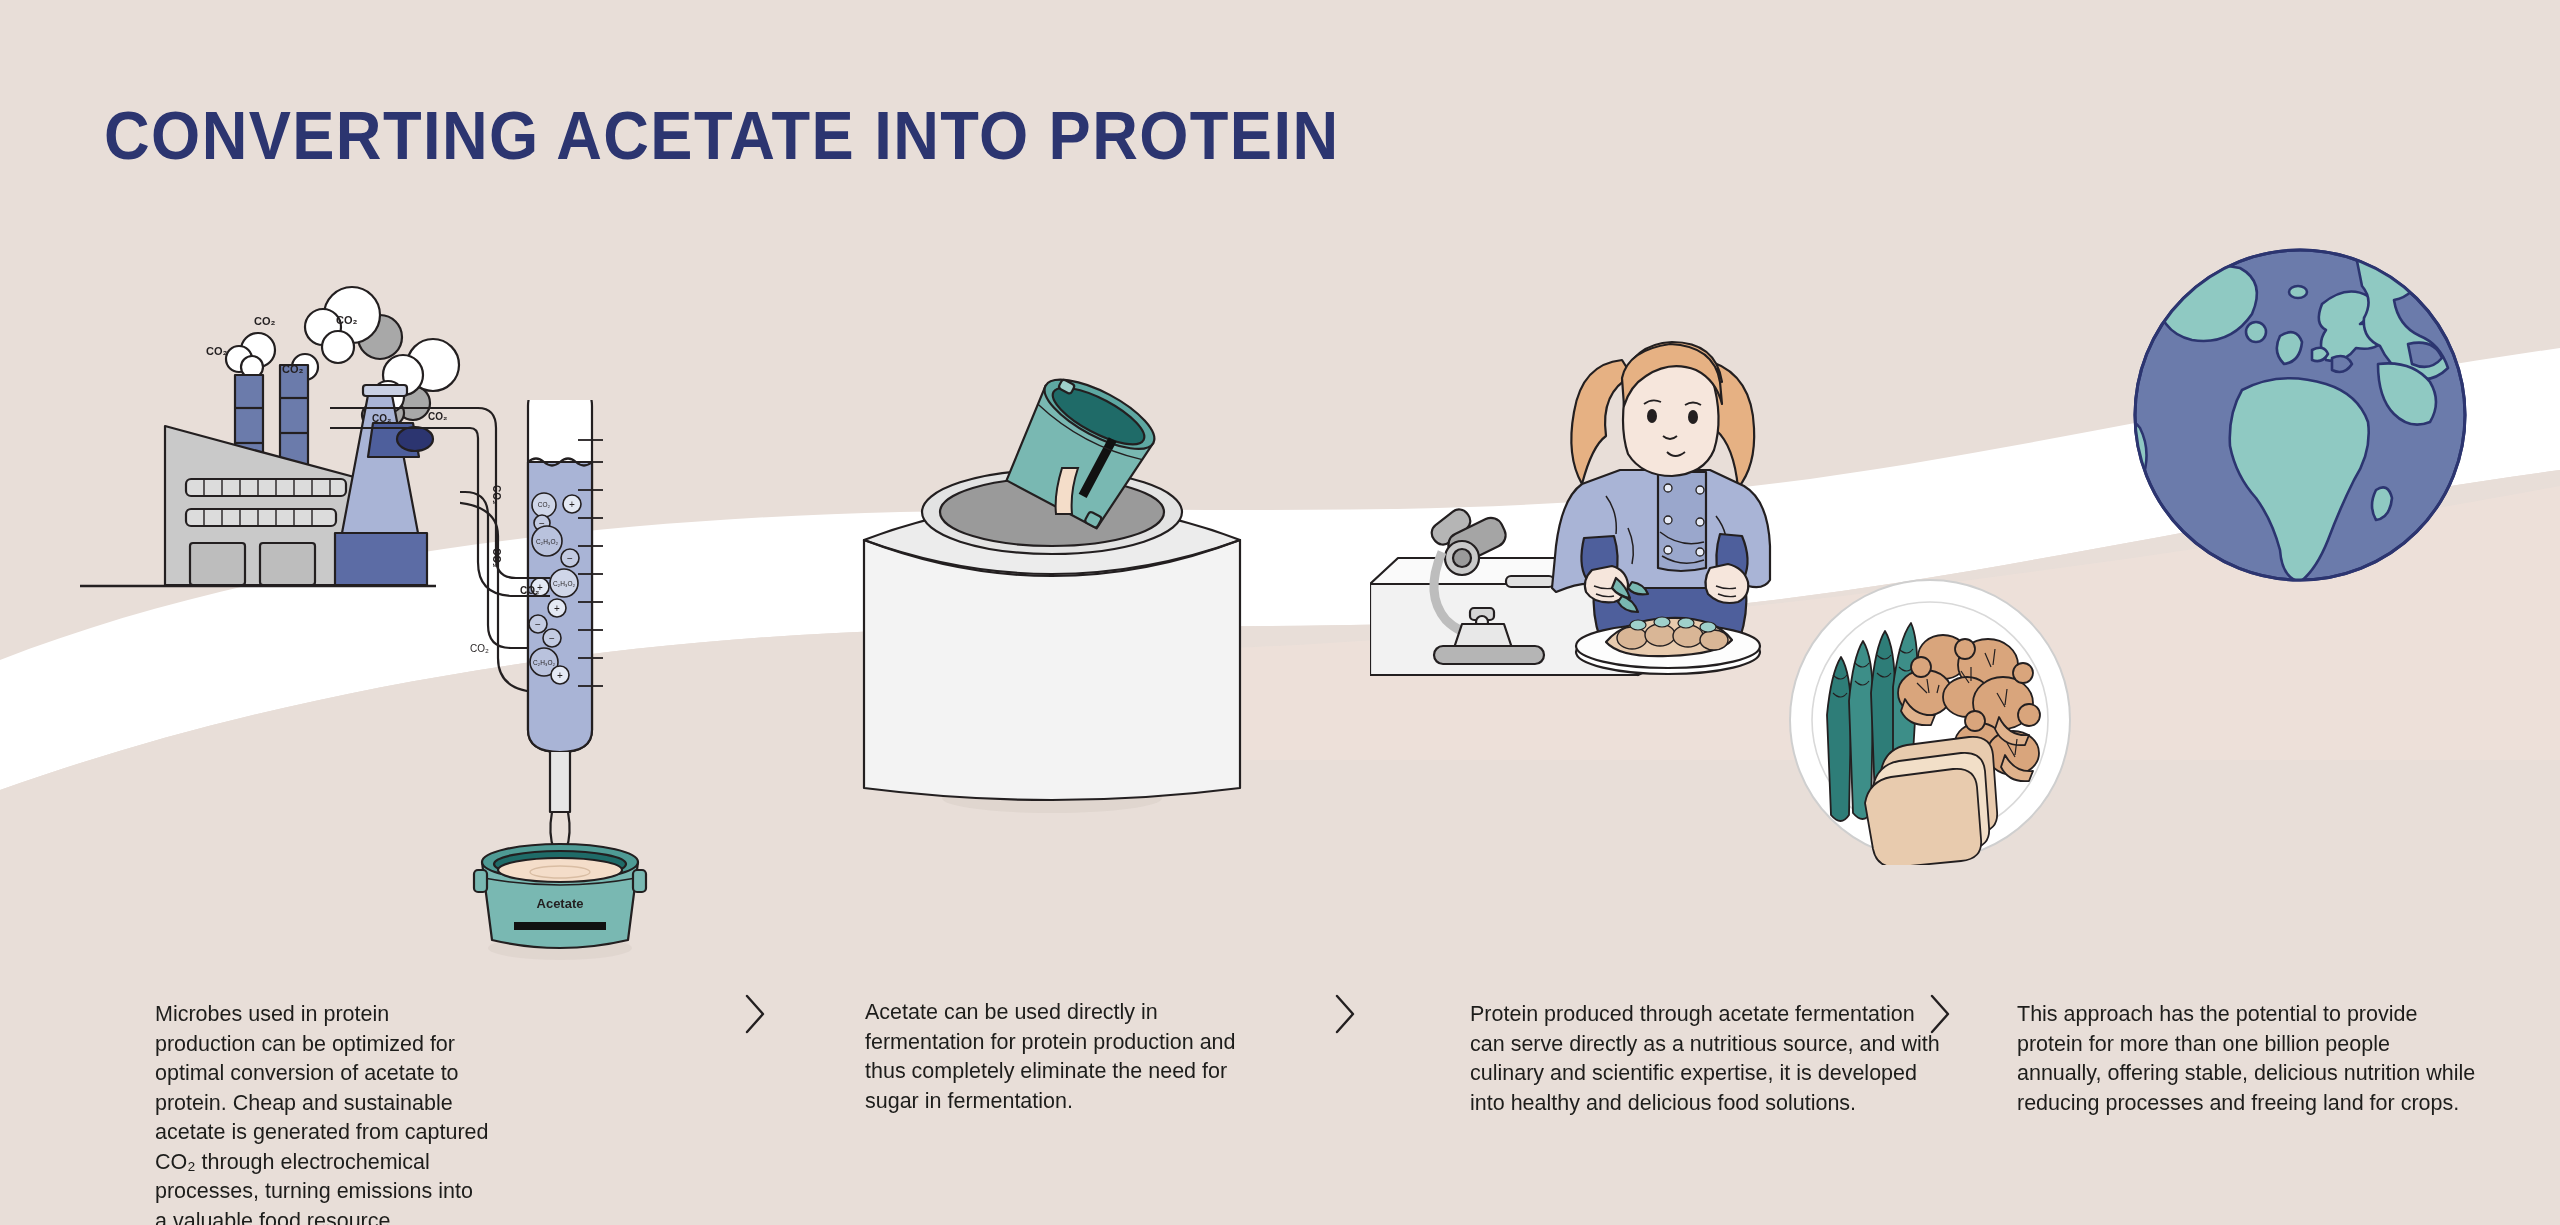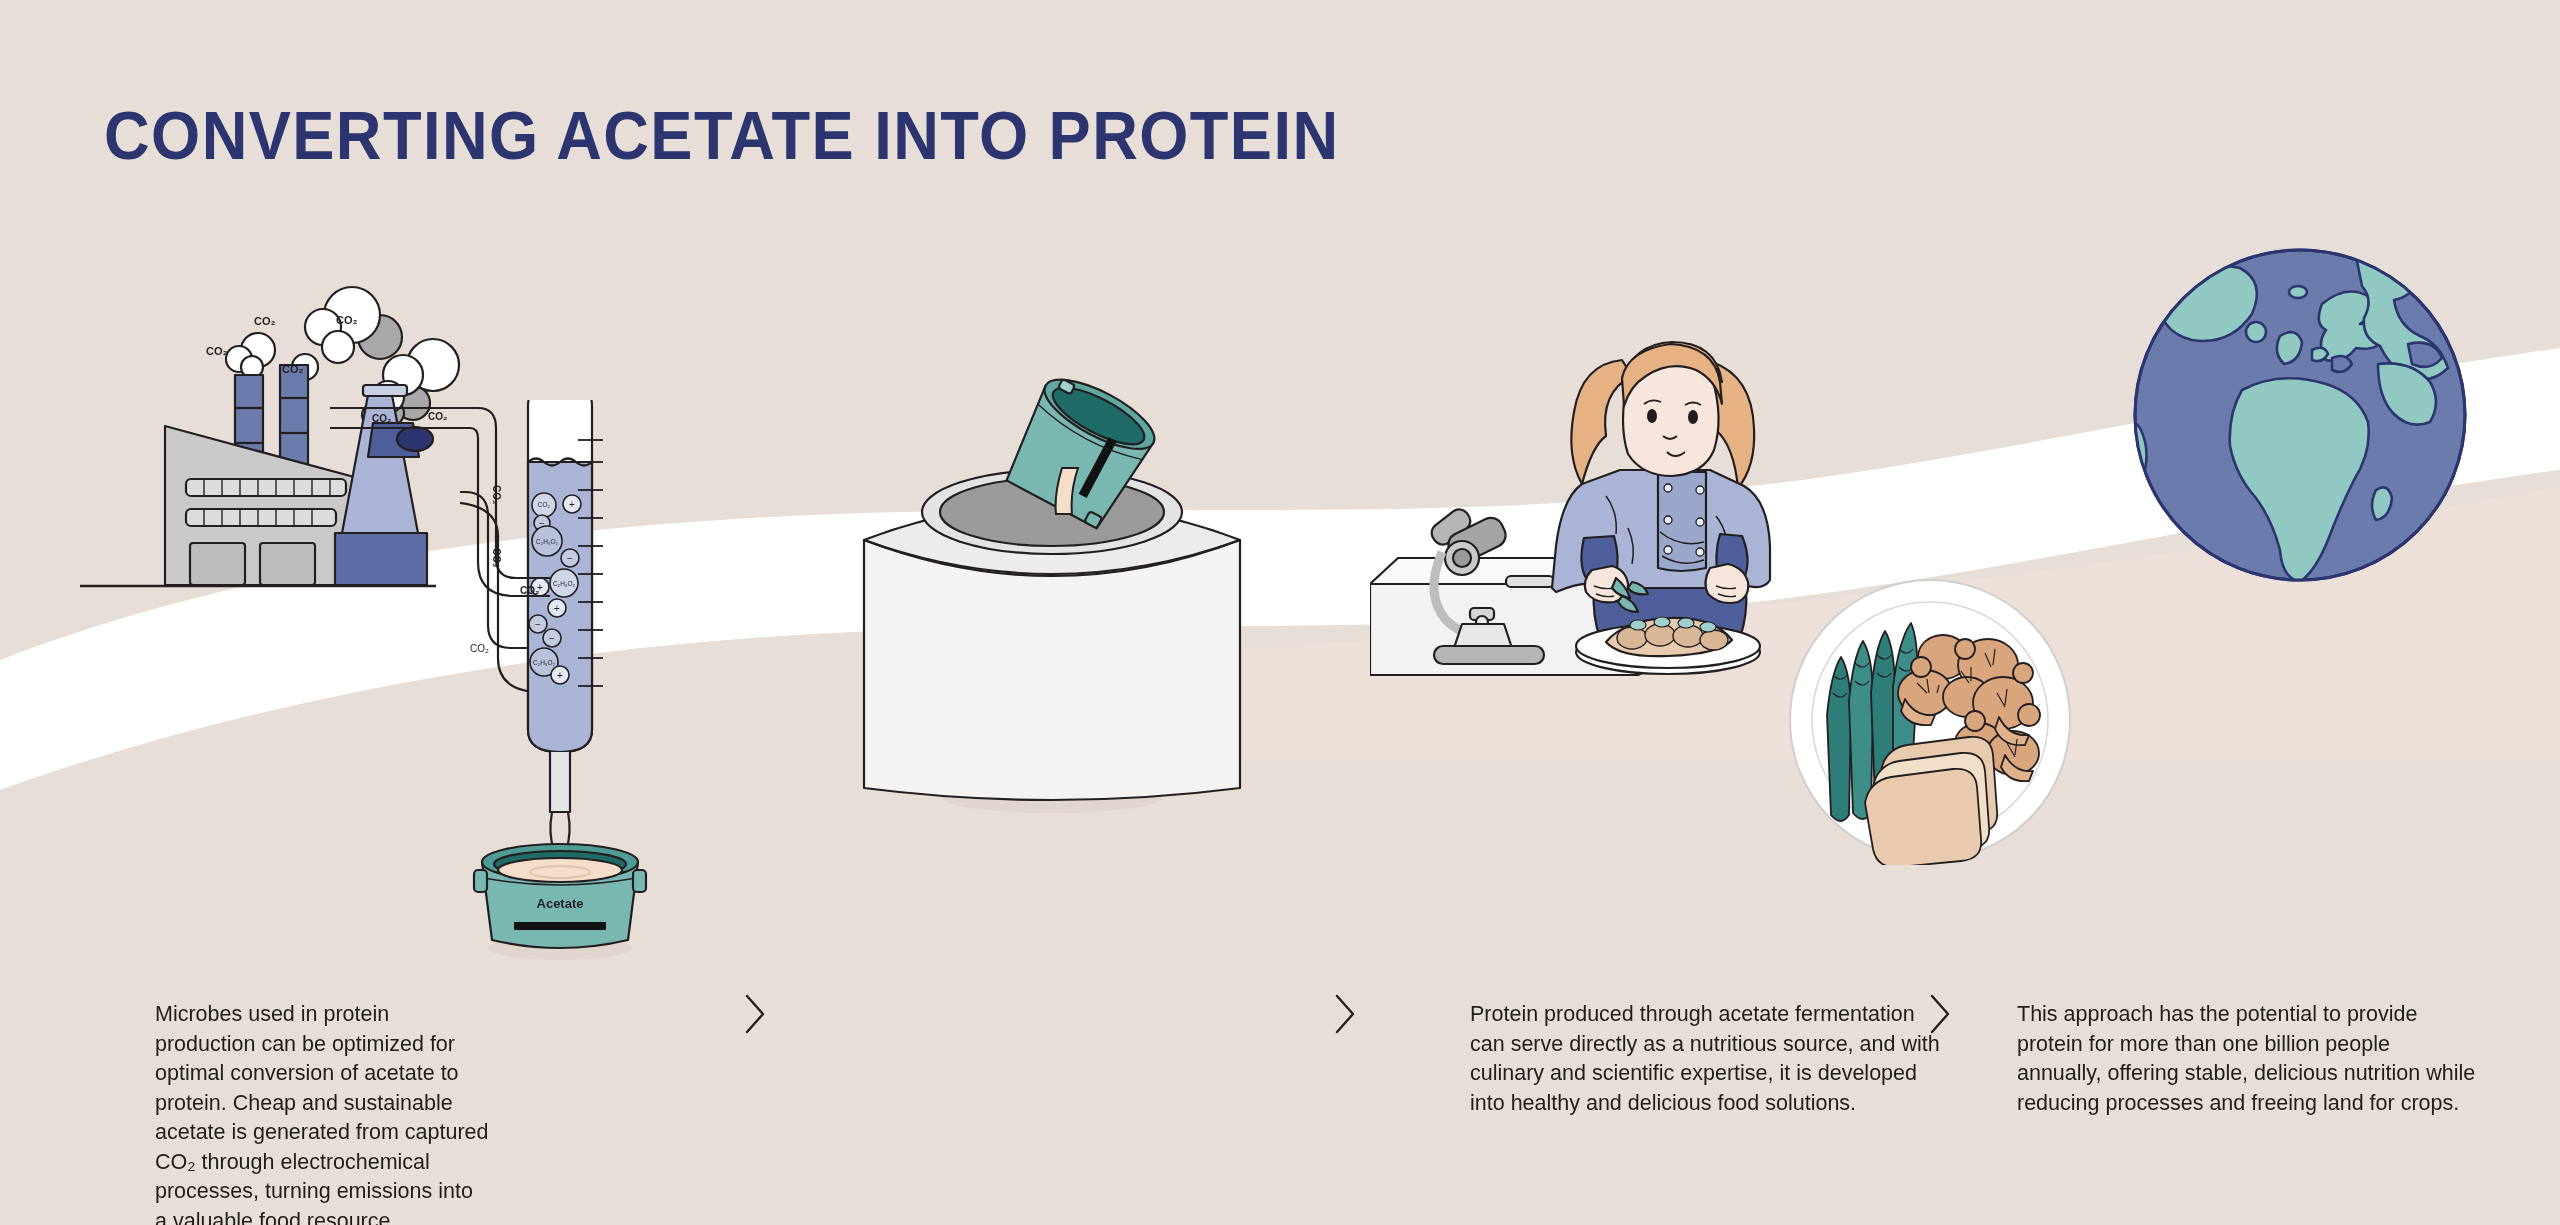--- a/index.html
+++ b/index.html
@@ -482,20 +482,21 @@
 
       <ellipse cx="168" cy="52" rx="9" ry="6"></ellipse>
       <path d="M182 110 Q194 104 198 114 Q192 124 182 120 Z"></path>
       <path d="M202 118 Q216 112 222 124 Q214 136 202 130 Z" fill="#6b7bab"></path>
     </g>
     <circle cx="170" cy="175" r="165" fill="none" stroke="#2c3570" stroke-width="3"></circle>
   </svg>
 
   <div class="captions">
     <div class="cap cap1">Microbes used in protein production can be optimized for optimal conversion of acetate to protein. Cheap and sustainable acetate is generated from captured CO₂ through electrochemical processes, turning emissions into a valuable food resource.</div>
+    <div class="cap cap2">Acetate can be used directly in fermentation for protein production and thus completely eliminate the need for sugar in fermentation.</div>
     <div class="cap cap3">Protein produced through acetate fermentation can serve directly as a nutritious source, and with culinary and scientific expertise, it is developed into healthy and delicious food solutions.</div>
     <div class="cap cap4">This approach has the potential to provide protein for more than one billion people annually, offering stable, delicious nutrition while reducing processes and freeing land for crops.</div>
 
     <div class="chev chev1">
       <svg viewBox="0 0 26 44">
           <path d="M5 4 L21 22 L5 40" fill="none" stroke="#231f20" stroke-width="2.4" stroke-linecap="round" stroke-linejoin="round"></path>
         </svg>
     </div>
     <div class="chev chev2">
       <svg viewBox="0 0 26 44">

